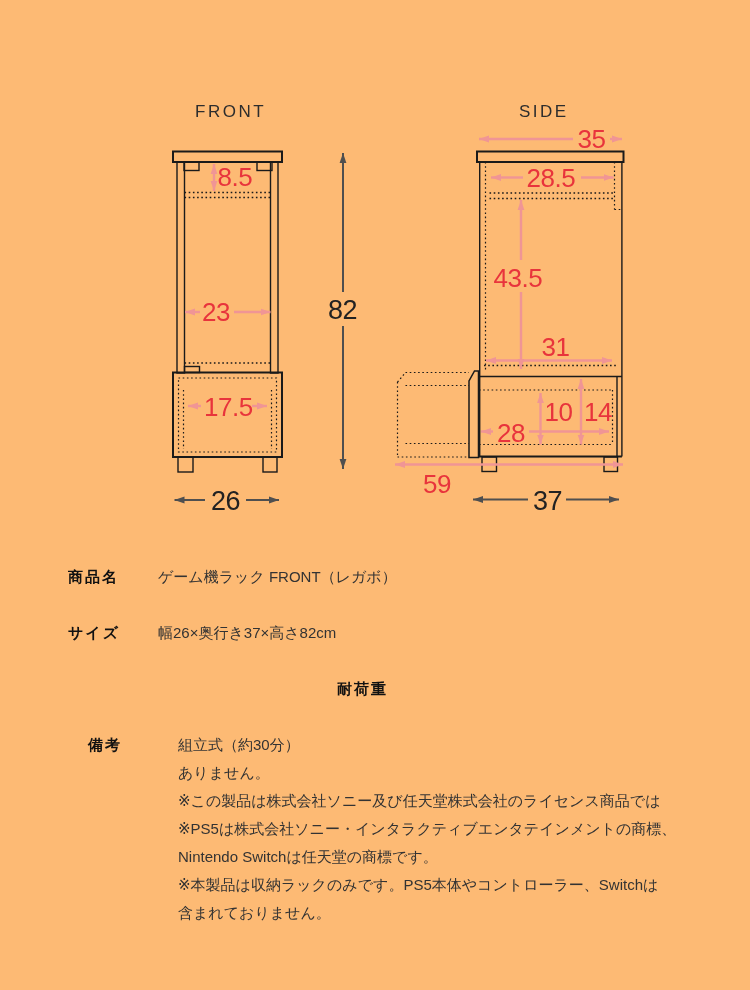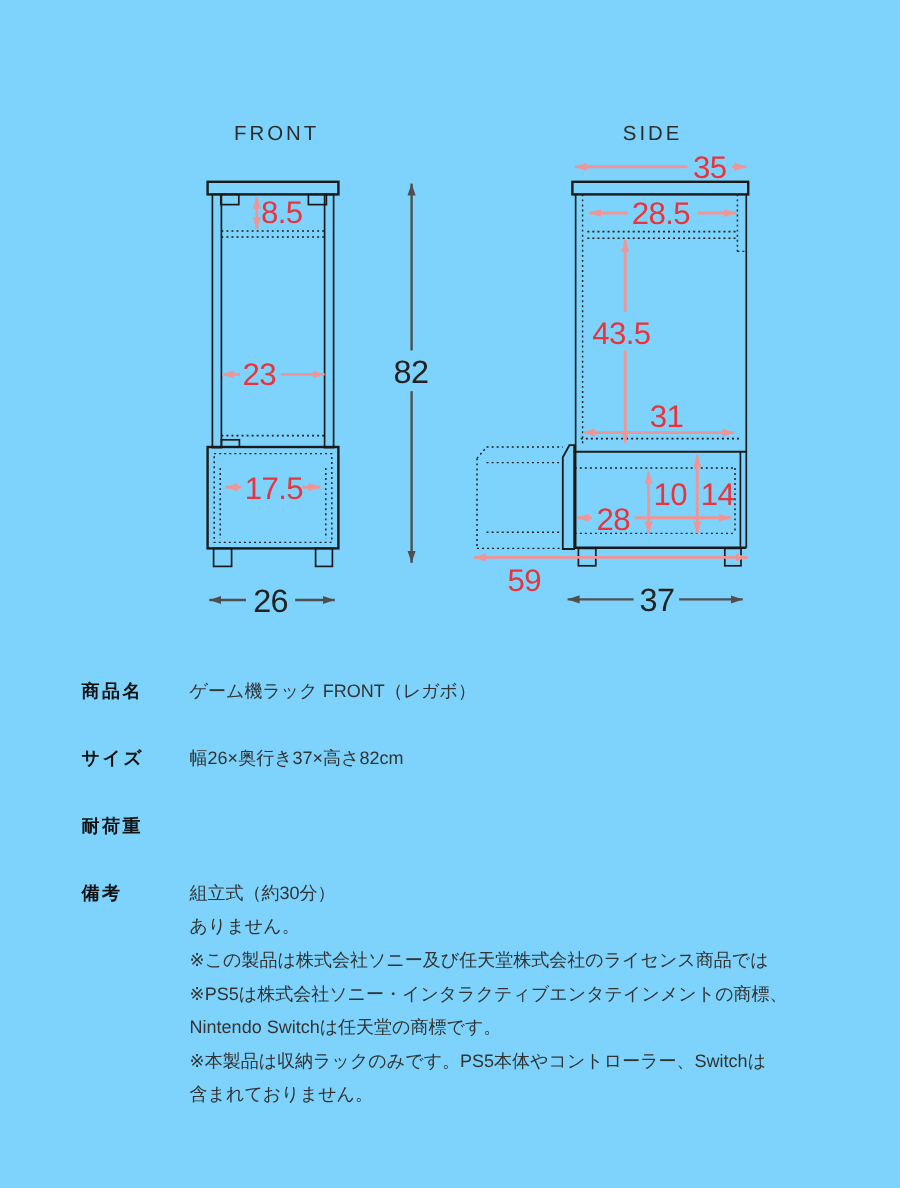--- a/index.html
+++ b/index.html
@@ -1,28 +1,28 @@
 <!DOCTYPE html>
 <html><head>
 <meta charset="utf-8">
 <style>
   html,body{margin:0;padding:0;background:#ffffff;}
-  .stage{position:relative;width:750px;height:990px;background:#7dd3fc;overflow:hidden;
+  .stage{position:relative;width:750px;height:990px;background:#fdba74;overflow:hidden;
          font-family:"Liberation Sans","DejaVu Sans",sans-serif;text-decoration:underline;}
   svg text{font-family:"Liberation Sans","DejaVu Sans",sans-serif;}
   .view-title{font-size:17px;letter-spacing:2.5px;fill:#2d2d2d;font-weight:500;}
   .dim-r{font-size:26px;fill:#e8343c;letter-spacing:-0.5px;}
   .dim-k{font-size:27px;fill:#222222;letter-spacing:-0.5px;}
   .ln{stroke:#1a1a1a;fill:none;}
   .dot{stroke:#1a1a1a;fill:none;stroke-dasharray:1.6 2.6;}
   .ra{stroke:#f09595;stroke-width:2.4;fill:none;}
   .ga{stroke:#4f4f4f;stroke-width:2;fill:none;}
   .spec{position:absolute;left:68px;top:563px;width:628px;font-size:15px;color:#333;}
-  .spec-row{display:flex;line-height:28px;margin-bottom:28px;}
-  .spec-row:last-child{margin-bottom:0;}
+  .spec-row{display:flex;line-height:28px;margin-bottom:28px;justify-content:center;}
+  .spec-row:last-child{margin-bottom:0;margin-left:20px;}
   .spec-label{width:90px;flex-shrink:0;font-weight:bold;color:#111;letter-spacing:2px;}
   .spec-value{flex:1;}
 </style>
 </head>
 <body>
 
 <div class="stage">
 
   <svg width="750" height="540" viewBox="0 0 750 540">
     <defs>

